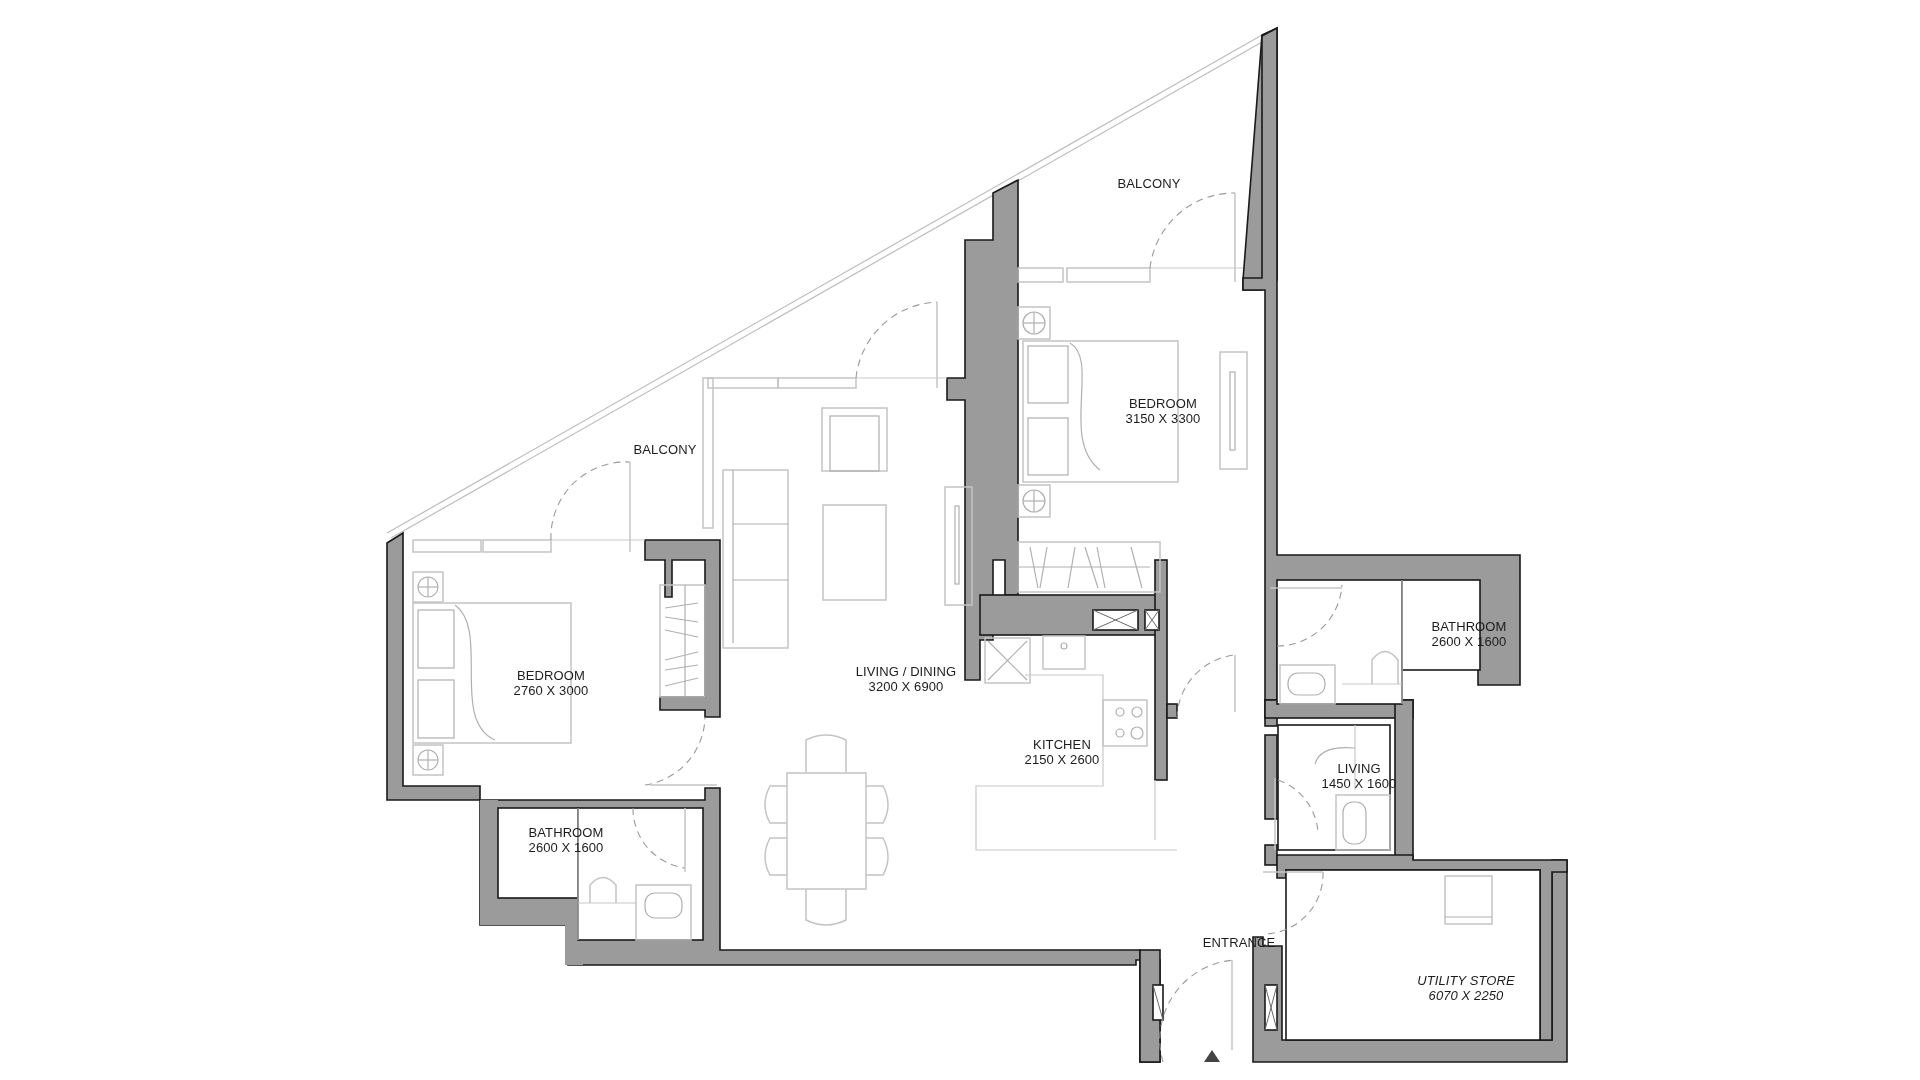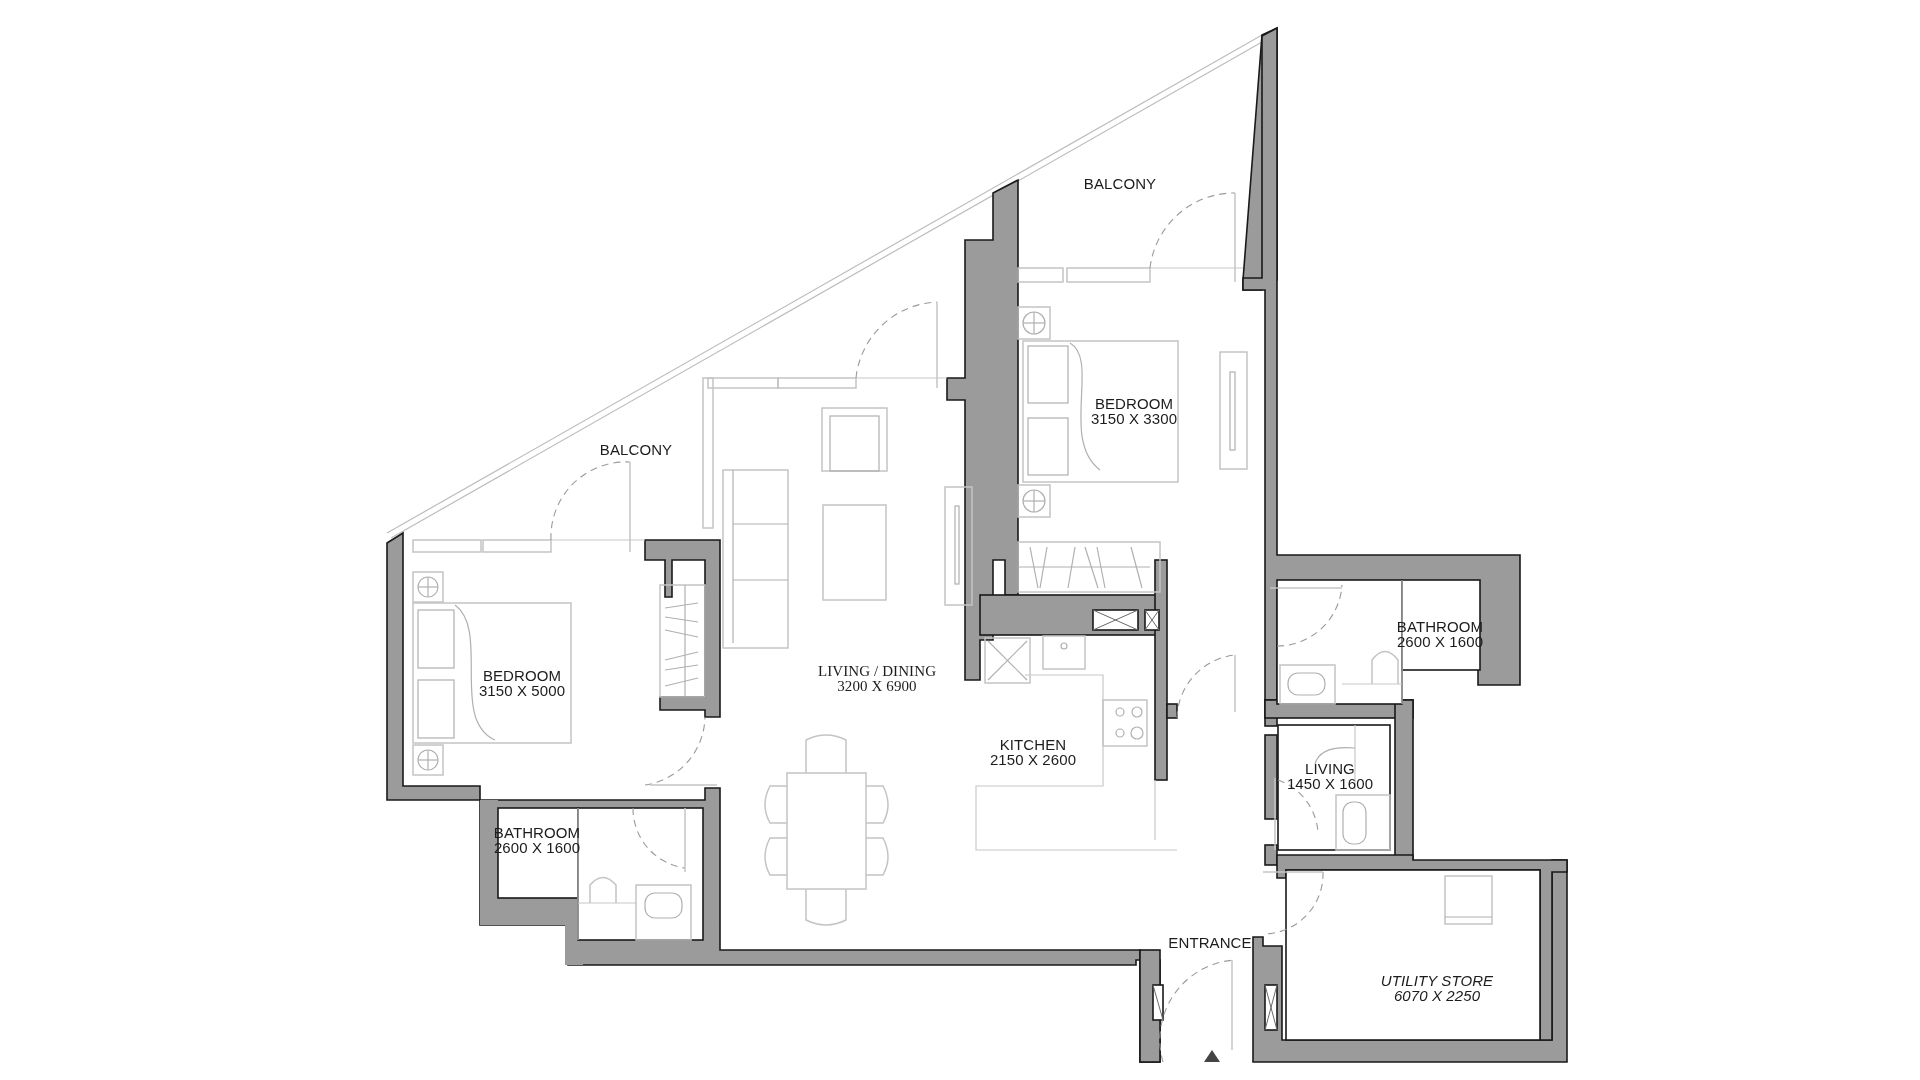--- a/index.html
+++ b/index.html
@@ -8,21 +8,21 @@
     .wall { fill: #9b9b9b; stroke: #1a1a1a; stroke-width: 1.6; }
     .wall-nostroke { fill: #9b9b9b; stroke: none; }
     .fur { fill: none; stroke: #c4c4c4; stroke-width: 1.5; }
     .fur-d { fill: none; stroke: #b0b0b0; stroke-width: 1.2; }
     .glass { fill: none; stroke: #bdbdbd; stroke-width: 1.2; }
     .door { fill: none; stroke: #9a9a9a; stroke-width: 1.1; stroke-dasharray: 7 5; }
     .leaf { fill: none; stroke: #c4c4c4; stroke-width: 1.5; }
     .line { fill: none; stroke: #c8c8c8; stroke-width: 1.2; }
     .shaft { fill: #ffffff; stroke: #1a1a1a; stroke-width: 1.6; }
     .xline { stroke: #6a6a6a; stroke-width: 1; }
-    .label { position: absolute; text-align: center; font-size: 15px; line-height: 15px; color: #1c1c1c; letter-spacing: 0.1px; transform: translateX(-50%); white-space: nowrap; }
+    .label { position: absolute; text-align: center; font-size: 13px; line-height: 15px; color: #1c1c1c; letter-spacing: 0.1px; transform: translateX(-50%); white-space: nowrap; margin-left: 29px; }
     .entrance-arrow { position: absolute; width: 0; height: 0; border-left: 8px solid transparent; border-right: 8px solid transparent; border-bottom: 12px solid #444; }
   </style>
 </head>
 <body>
 
 <svg id="plan" viewBox="0 0 1920 1080" xmlns="http://www.w3.org/2000/svg">
 
   <g>
     <line class="glass" x1="387" y1="533" x2="1262" y2="35"></line>
     <line class="glass" x1="391" y1="538" x2="1262" y2="42"></line>
@@ -240,23 +240,23 @@
 </div>
 <div class="label" style="left:636px; top:442px;">
   <div>BALCONY</div>
 </div>
 <div class="label" style="left:1134px; top:396px;">
   <div>BEDROOM</div>
   <div>3150 X 3300</div>
 </div>
 <div class="label" style="left:522px; top:668px;">
   <div>BEDROOM</div>
-  <div>3150 X 5000</div>
-</div>
-<div class="label" style="left:877px; top:664px;font-family:Liberation Serif, serif;">
+  <div>2760 X 3000</div>
+</div>
+<div class="label" style="left:877px; top:664px;">
   <div>LIVING / DINING</div>
   <div>3200 X 6900</div>
 </div>
 <div class="label" style="left:1033px; top:737px;">
   <div>KITCHEN</div>
   <div>2150 X 2600</div>
 </div>
 <div class="label" style="left:1440px; top:619px;">
   <div>BATHROOM</div>
   <div>2600 X 1600</div>

